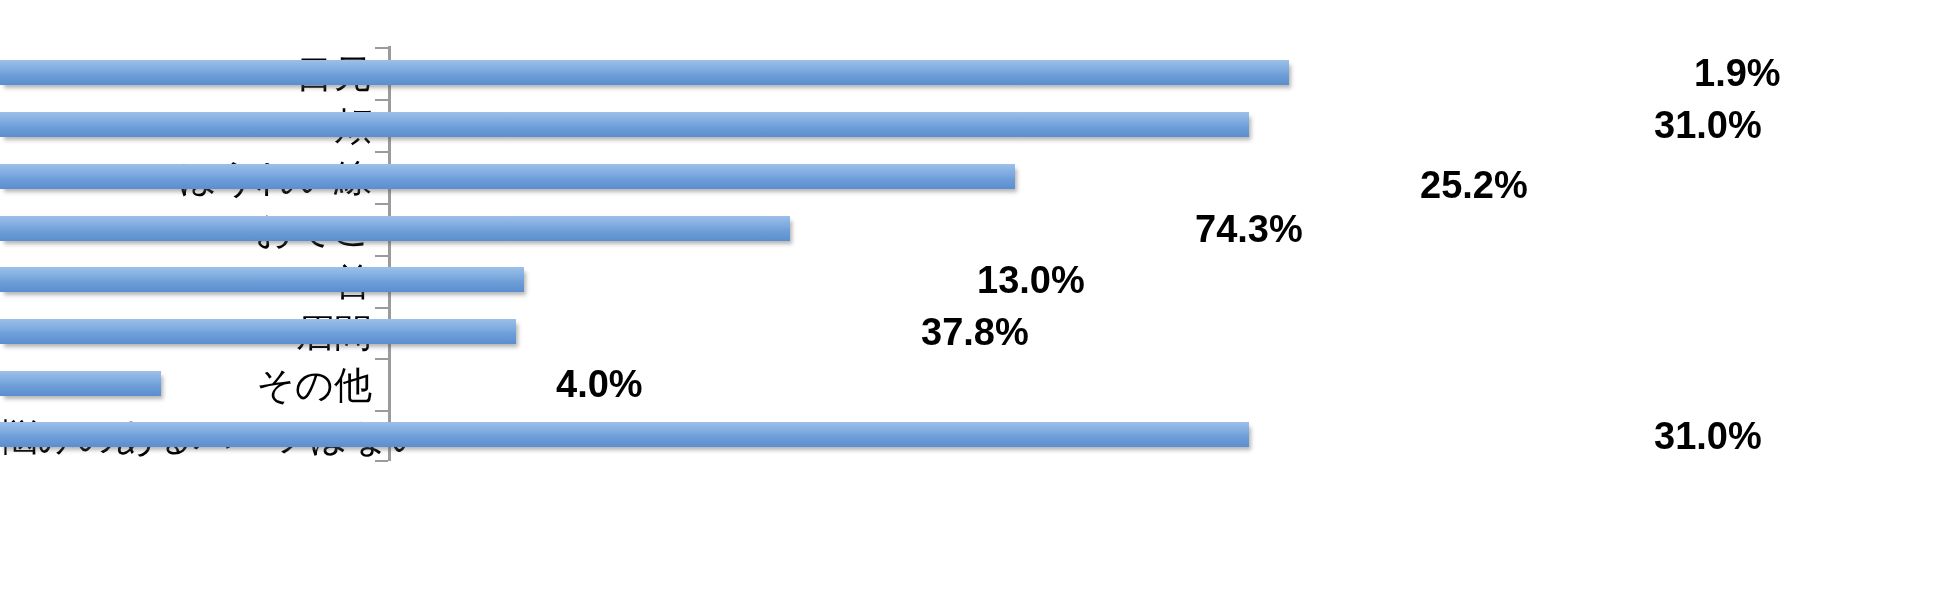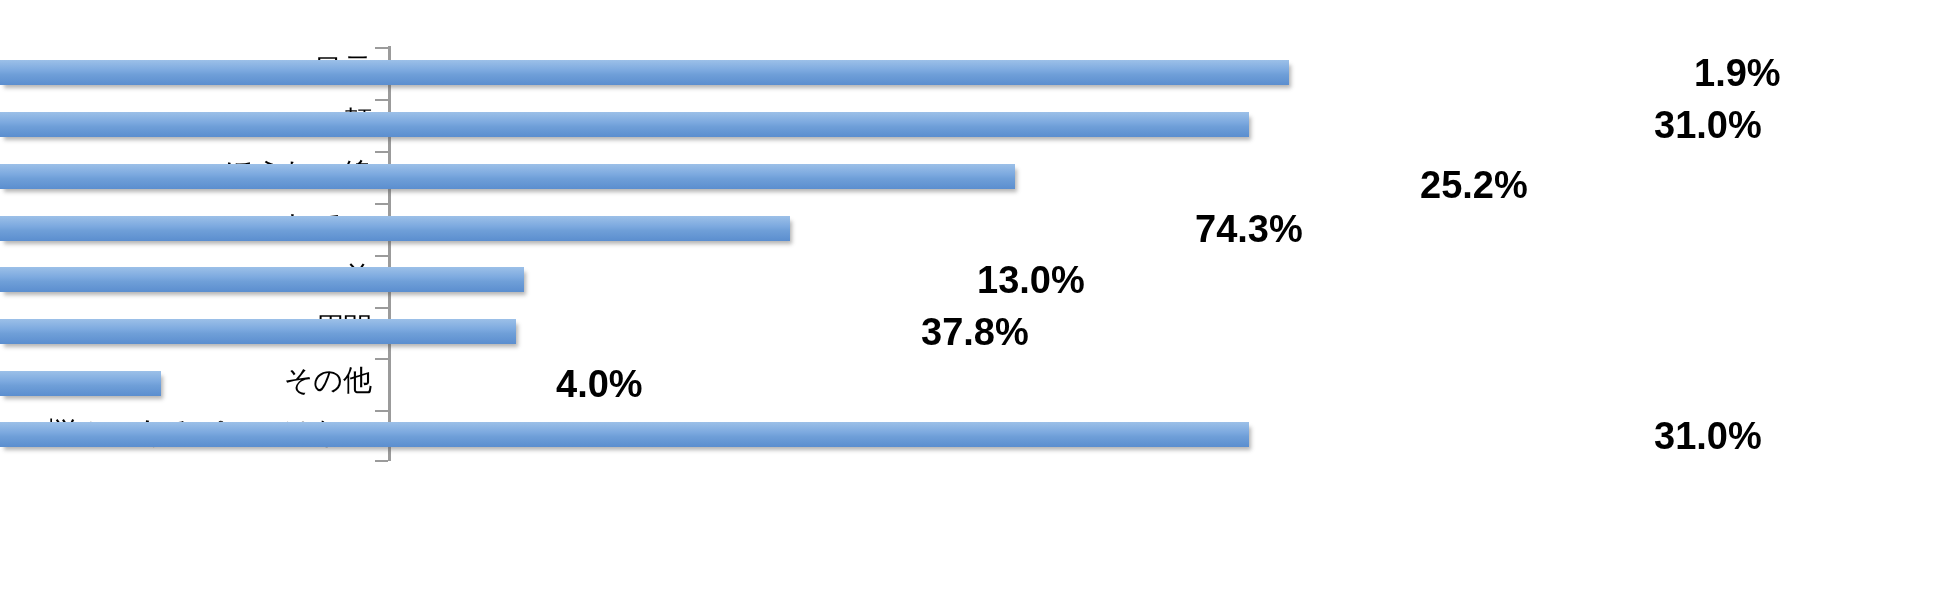--- a/index.html
+++ b/index.html
@@ -18,21 +18,21 @@
   .plot{
     position:absolute;
     left:0;top:0;
     width:1950px;height:615px;
   }
   .cat-label-col{
     position:absolute;
     left:0px;
     width:372px;
     text-align:right;
-    font-size:29px;
+    font-size:38px;
     color:#000000;
     line-height:1;
     white-space:nowrap;
   }
   .axis-line{
     position:absolute;
     left:388px;
     top:46px;
     width:3px;
     height:415px;

